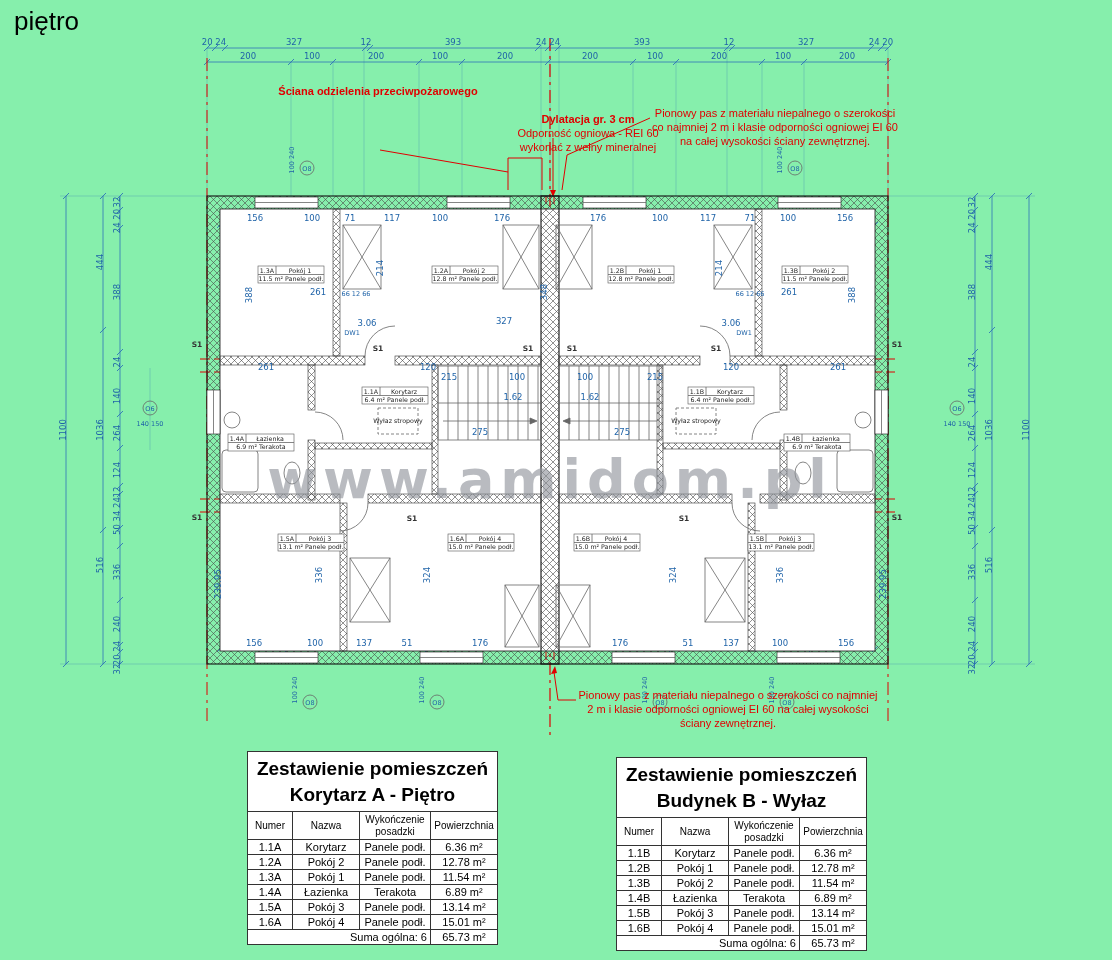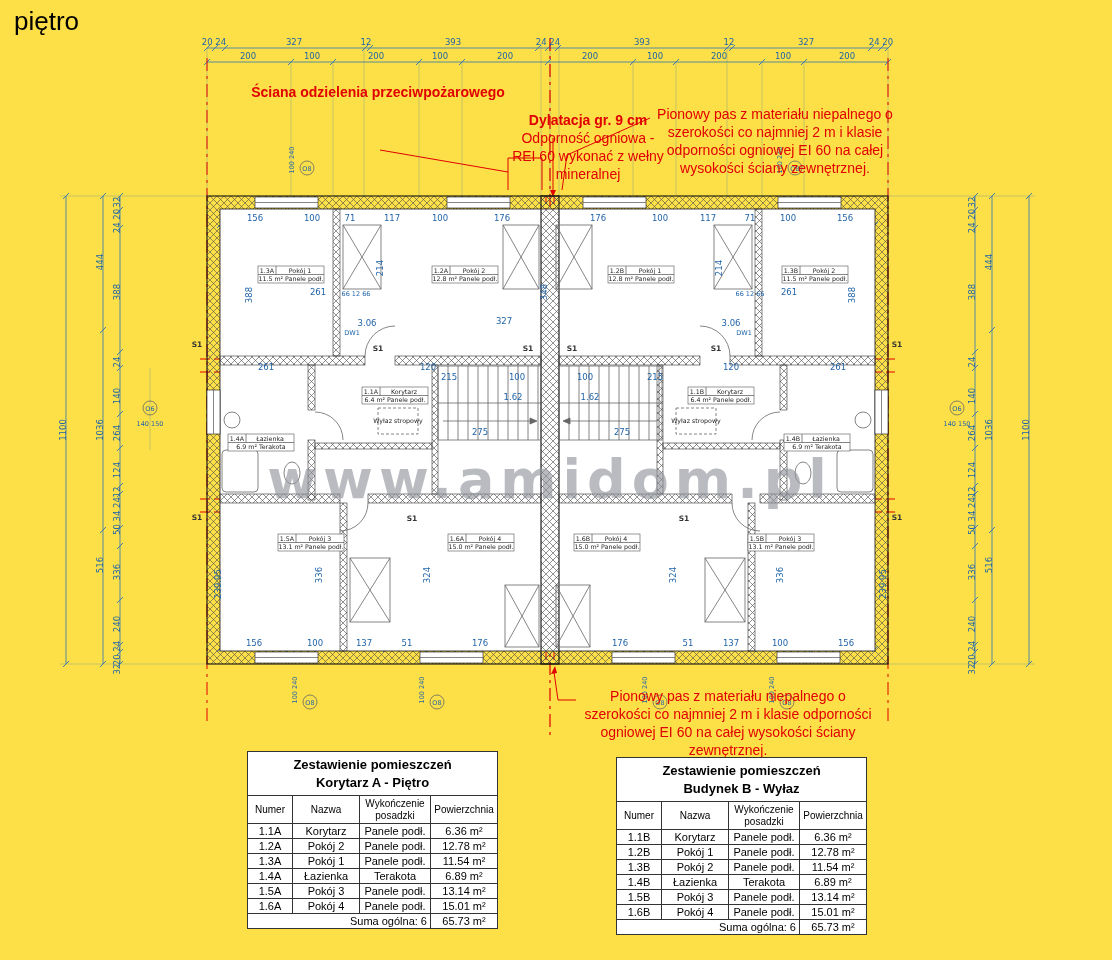--- a/index.html
+++ b/index.html
@@ -1,39 +1,39 @@
 <!DOCTYPE html>
 <html><head>
 <meta charset="utf-8">
 <style>
   html,body{margin:0;padding:0;background:#fff;}
   body{width:1112px;height:960px;position:relative;font-family:"Liberation Sans",sans-serif;}
-  #stage{position:absolute;left:0;top:0;width:1112px;height:960px;background:#fde047;overflow:hidden;}
+  #stage{position:absolute;left:0;top:0;width:1112px;height:960px;background:#86efac;overflow:hidden;}
   .page-title{position:absolute;left:14px;top:6px;font-size:26px;color:#000;}
-  .ann{position:absolute;color:#e00000;font-size:14px;line-height:1.28;text-align:center;}
+  .ann{position:absolute;color:#e00000;font-size:11px;line-height:1.28;text-align:center;}
   .ann .at{font-weight:bold;}
   svg{position:absolute;left:0;top:0;}
   svg text{font-family:"DejaVu Sans",sans-serif;}
   .blue{stroke:#2f74b8;stroke-width:.8;fill:none;}
   .bext{stroke:#2f74b8;stroke-width:.6;fill:none;opacity:.45;}
   .tick{stroke:#2f74b8;stroke-width:.9;fill:none;}
   .dt{font-size:8.5px;fill:#1f63a8;text-anchor:middle;}
   .dts{font-size:6.5px;fill:#1f63a8;text-anchor:middle;}
   .rt{font-size:6.3px;fill:#1d1d1d;text-anchor:middle;}
   .s1t{font-size:7.5px;fill:#333;font-weight:bold;text-anchor:middle;}
   .red{stroke:#e00000;fill:none;}
   .wall-o{fill:url(#hat);stroke:#111;stroke-width:1.1;}
   .wall-i{fill:url(#hat);stroke:#333;stroke-width:.6;}
   .win{fill:#fff;stroke:#111;stroke-width:.6;}
   .fix{stroke:#666;stroke-width:.8;fill:none;}
   .box{fill:#fff;stroke:#555;stroke-width:.6;}
   .wm{font-size:54px;font-weight:bold;fill:#8f939a;opacity:.62;letter-spacing:6px;text-anchor:middle;}
   .tbl{position:absolute;border-collapse:collapse;background:#fff;font-size:11px;color:#000;}
   .tbl td{border:1px solid #333;padding:1px 3px;text-align:center;}
-  .tbl .ttl{font-size:13px;font-weight:bold;line-height:1.35;padding:4px 2px;}
+  .tbl .ttl{font-size:19px;font-weight:bold;line-height:1.35;padding:4px 2px;}
   .tbl .hd{font-size:10px;padding:2px 2px;line-height:1.15;}
   .tbl .sum{text-align:right;padding-left:5px;}
 </style>
 </head>
 <body>
 
 <div id="stage">
 
   <div class="page-title">piętro</div>
 
@@ -437,21 +437,21 @@
       <text class="rt" x="696" y="423" font-size="5.5">Wyłaz stropowy</text>
     </g>
 
     <text class="wm" x="550" y="498">www.amidom.pl</text>
   </svg>
 
   <div class="ann" style="left:250px;top:84px;width:256px;">
     <span class="at">Ściana odzielenia przeciwpożarowego</span><br>
   </div>
   <div class="ann" style="left:512px;top:112px;width:152px;">
-    <span class="at">Dylatacja gr. 9 cm</span><br>
+    <span class="at">Dylatacja gr. 3 cm</span><br>
     <span>Odporność ogniowa - REI 60 wykonać z wełny mineralnej</span>
   </div>
   <div class="ann" style="left:652px;top:106px;width:246px;">
     <span>Pionowy pas z materiału niepalnego o szerokości co najmniej 2 m i klasie odporności ogniowej EI 60 na całej wysokości ściany zewnętrznej.</span>
   </div>
   <div class="ann" style="left:578px;top:688px;width:300px;">
     <span>Pionowy pas z materiału niepalnego o szerokości co najmniej 2 m i klasie odporności ogniowej EI 60 na całej wysokości ściany zewnętrznej.</span>
   </div>
 
   <table class="tbl" style="left:247px;top:751px;">

